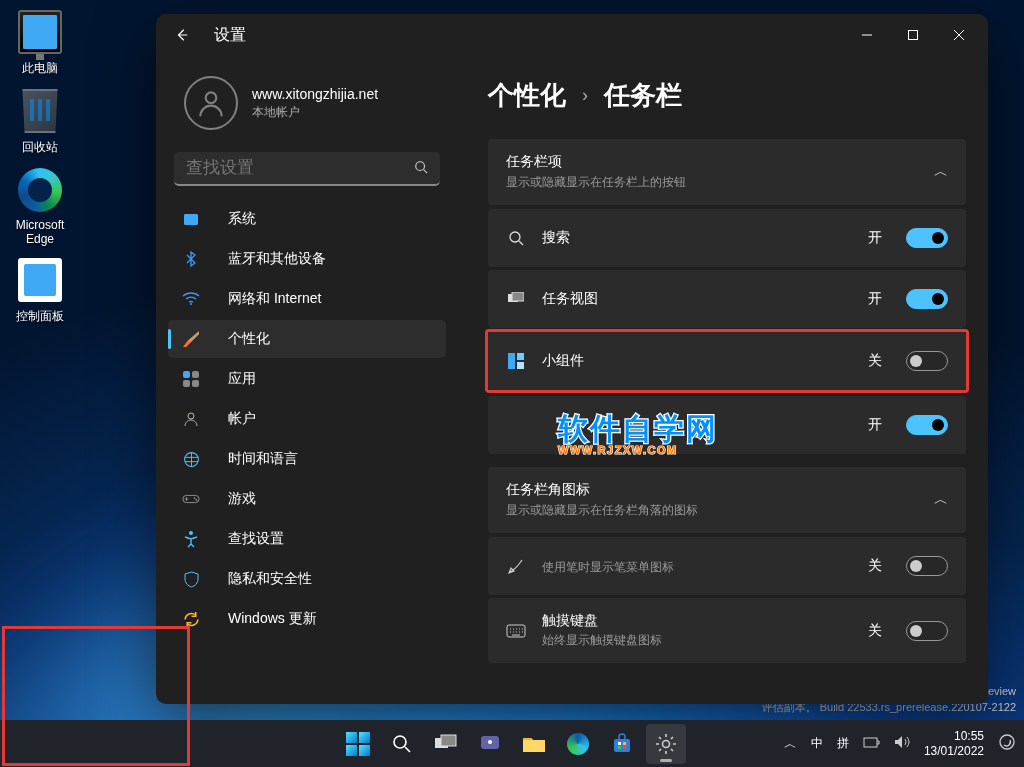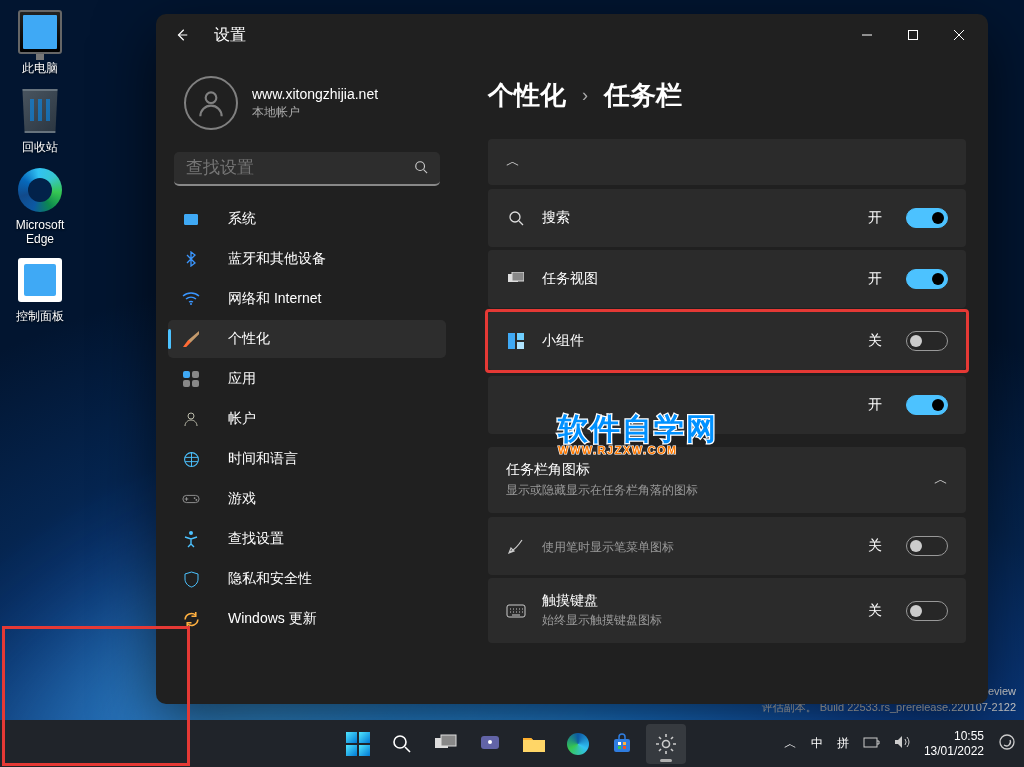--- a/index.html
+++ b/index.html
@@ -287,20 +287,24 @@
     </div>
 
     <div class="content">
       <div class="breadcrumb">
         <span>个性化</span>
         <span class="chev">›</span>
         <span>任务栏</span>
       </div>
 
       <div class="section-header">
+        <div class="sh-txt">
+          <div class="sh-title">任务栏项</div>
+          <div class="sh-sub">显示或隐藏显示在任务栏上的按钮</div>
+        </div>
         <span class="sh-chev">︿</span>
       </div>
 
       <div class="setting-row">
         <span class="ricon">
             <svg width="16" height="16" viewBox="0 0 16 16">
               <circle cx="7" cy="7" r="5" stroke="#ddd" fill="none" stroke-width="1.3"></circle>
               <path d="M11 11l4 4" stroke="#ddd" stroke-width="1.3"></path>
             </svg>
           </span>

